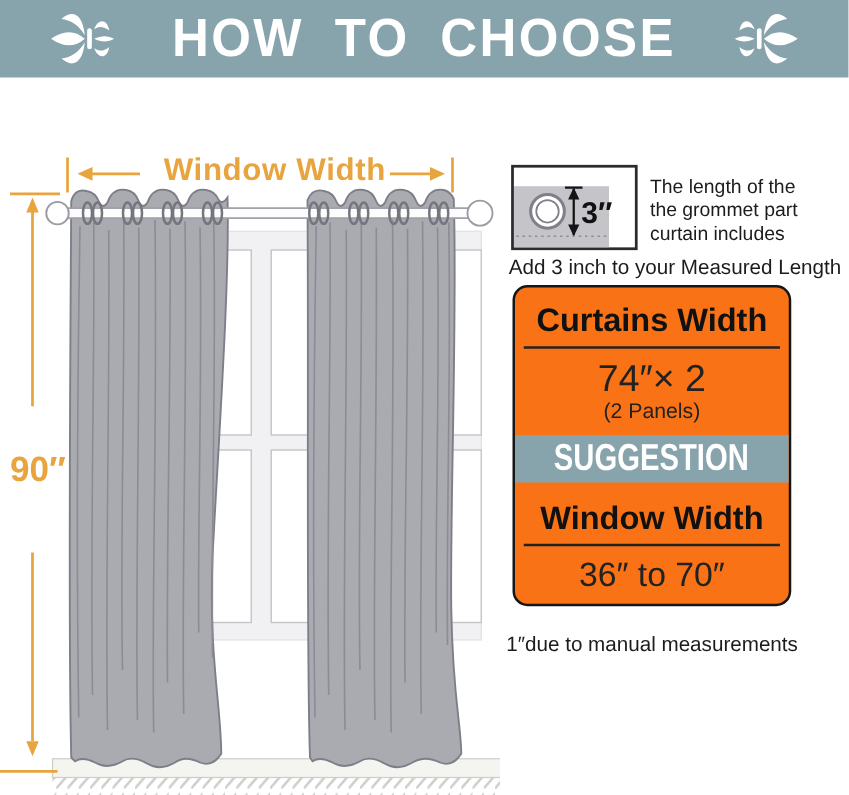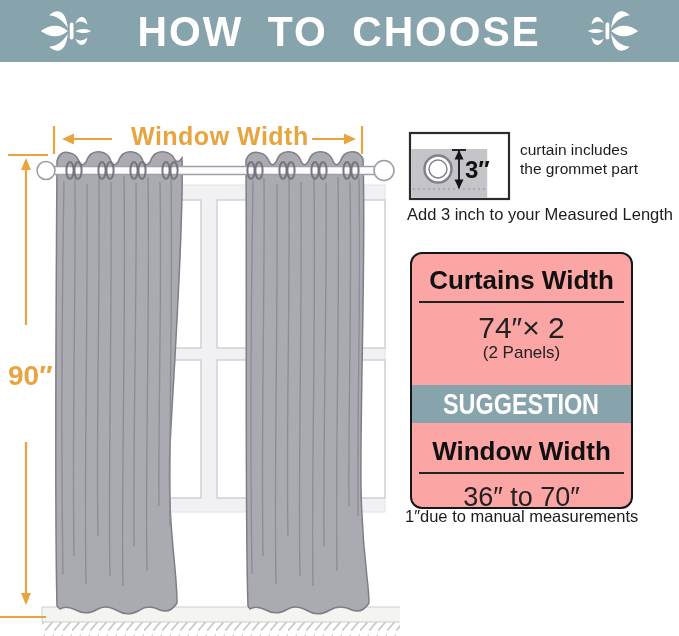--- a/index.html
+++ b/index.html
@@ -20,27 +20,27 @@
   .h-label{position:absolute;left:8px;top:360px;color:#e8a43e;font-size:28px;font-weight:bold;}
 
   
   .grommet-fig{position:absolute;left:408px;top:131px;width:105px;height:72px;}
   .grommet-desc{position:absolute;left:520px;top:140px;width:155px;font-size:15.5px;
                 line-height:19px;color:#1c1c1c;}
   .grommet-desc span{display:block;}
   .add-note{position:absolute;left:407px;top:205px;width:272px;font-size:16.5px;color:#1c1c1c;
             white-space:nowrap;}
 
-  .sbox{position:absolute;left:410px;top:252px;width:223px;height:257px;border:2px solid #161616;
-        border-radius:12px;background:#fca5a5;box-sizing:border-box;text-align:center;overflow:hidden;}
+  .sbox{position:absolute;left:410px;top:228px;width:223px;height:257px;border:2px solid #161616;
+        border-radius:12px;background:#f97316;box-sizing:border-box;text-align:center;overflow:hidden;}
   .sbox .t-bold{font-size:26px;font-weight:bold;color:#111;margin-top:11px;line-height:30px;}
   .sbox .divider{height:2px;background:#222;margin:6px 7px 0 7px;}
   .sbox .value{font-size:30px;font-weight:400;color:#222;margin-top:9px;line-height:32px;}
   .sbox .sub{font-size:17px;color:#222;line-height:18px;}
-  .sbox .band{margin-top:23px;height:38px;background:#87a3ab;display:flex;align-items:center;
+  .sbox .band{margin-top:10px;height:38px;background:#87a3ab;display:flex;align-items:center;
               justify-content:center;}
   .sbox .band span{color:#fff;font-size:30px;font-weight:bold;letter-spacing:0px;
                    transform:scaleX(.78);white-space:nowrap;}
   .sbox .t-bold2{font-size:26px;font-weight:bold;color:#111;margin-top:13px;line-height:30px;}
   .sbox .value2{font-size:27px;font-weight:400;color:#222;margin-top:8px;}
 
   .disclaimer{position:absolute;left:405px;top:505px;width:274px;font-size:16.5px;
               line-height:22px;color:#1c1c1c;}
   .disclaimer span{display:block;}
 </style>
@@ -193,22 +193,23 @@
     <g stroke="#151515" stroke-width="1.8" fill="#151515">
       <line x1="44" y1="19" x2="58" y2="19"></line>
       <line x1="51" y1="20" x2="51" y2="57"></line>
       <path d="M51,19 l-4.5,9.5 h9 z" stroke="none"></path>
       <path d="M51,58 l-4.5,-9.5 h9 z" stroke="none"></path>
     </g>
     <text x="57" y="47" font-size="24" font-weight="bold" fill="#111" font-family="Liberation Sans, sans-serif">3″</text>
   </svg>
 
   <div class="grommet-desc">
+    <span>The length of the</span>
+    <span>the grommet part</span>
     <span>curtain includes</span>
-    <span>the grommet part</span>
   </div>
 
   <div class="add-note">Add 3 inch to your Measured Length</div>
 
   <div class="sbox">
     <div class="t-bold">Curtains Width</div>
     <div class="divider"></div>
     <div class="value">74″× 2</div>
     <div class="sub">(2 Panels)</div>
     <div class="band">

